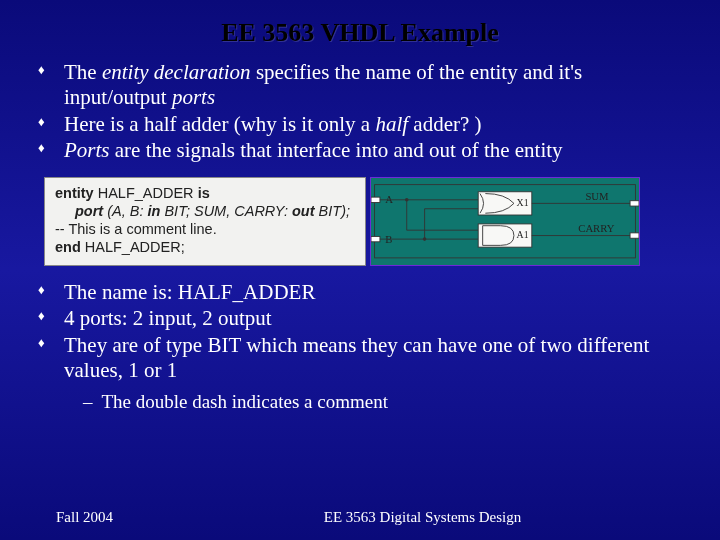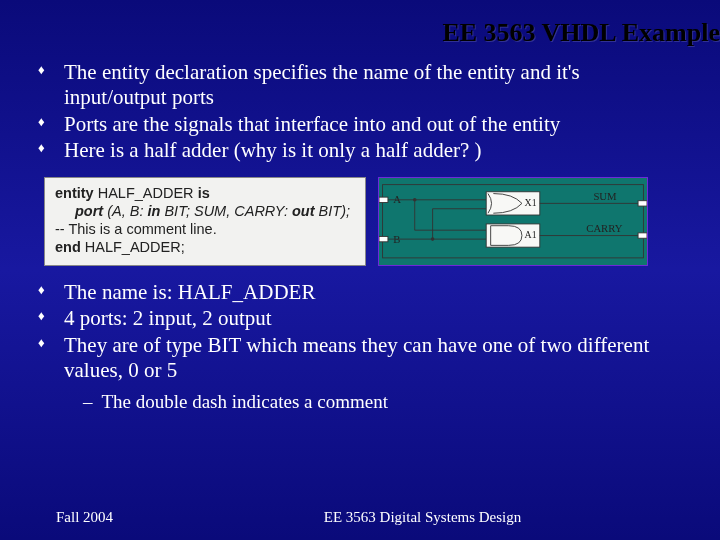--- a/index.html
+++ b/index.html
@@ -6,21 +6,21 @@
   body {
     width: 720px;
     height: 540px;
     background: linear-gradient(180deg, #0a0a7a 0%, #1818a0 50%, #0a0a7a 100%);
     font-family: "Times New Roman", Times, serif;
     color: #fff;
     position: relative;
     overflow: hidden;
   }
   .title {
-    text-align: right;
+    text-align: center;
     color: #000;
     font-weight: bold;
     font-size: 26px;
     padding-top: 18px;
     padding-bottom: 12px;
     text-shadow: 1px 1px 0 rgba(255,255,255,0.15);
   }
   .content {
     padding: 0 44px 0 64px;
   }
@@ -35,25 +35,25 @@
     padding-left: 0;
   }
   ul.bullets > li::before {
     content: "♦";
     position: absolute;
     left: -26px;
     top: 2px;
     font-size: 13px;
     color: #fff;
   }
-  .em { }
+  .em { font-style: italic; }
   .code-diagram {
     margin: 14px 0 14px -20px;
     display: flex;
-    gap: 12px;
+    gap: 4px;
     align-items: stretch;
   }
   .codebox {
     background: #f2f2f0;
     color: #222;
     border: 1px solid #888;
     padding: 6px 10px 8px 10px;
     font-family: Arial, Helvetica, sans-serif;
     font-size: 14.5px;
     line-height: 1.25;
@@ -96,24 +96,24 @@
 
 <div class="title">EE 3563 VHDL Example</div>
 
 <div class="content">
 
   <ul class="bullets">
     <li>
       <span>The </span><span class="em">entity declaration</span><span> specifies the name of the entity and it's input/output </span><span class="em">ports</span>
     </li>
     <li>
-      <span class="em">Ports</span><span> are the signals that interface into and out of the entity</span>
+      <span>Here is a half adder  (why is it only a </span><span class="em">half</span><span> adder? )</span>
     </li>
     <li>
-      <span>Here is a half adder  (why is it only a </span><span class="em">half</span><span> adder? )</span>
+      <span class="em">Ports</span><span> are the signals that interface into and out of the entity</span>
     </li>
   </ul>
 
   <div class="code-diagram">
     <div class="codebox">
       <div><span class="bold">entity</span><span> HALF_ADDER </span><span class="bold">is</span></div>
       <div class="l2"><span class="bold">port</span><span> (A, B: </span><span class="bold">in</span><span> BIT; SUM, CARRY: </span><span class="bold">out</span><span> BIT);</span></div>
       <div><span>-- This is a comment line.</span></div>
       <div><span class="bold">end</span><span> HALF_ADDER;</span></div>
     </div>
@@ -150,21 +150,21 @@
         <rect x="290" y="58" width="10" height="6" fill="#fff" stroke="#333"></rect>
         <text x="240" y="21" font-size="12" fill="#222">SUM</text>
         <text x="232" y="57" font-size="12" fill="#222">CARRY</text>
       </svg>
     </div>
   </div>
 
   <ul class="bullets">
     <li>The name is:  HALF_ADDER</li>
     <li>4 ports: 2 input, 2 output</li>
-    <li>They are of type BIT which means they can have one of two different values, 0 or 5</li>
+    <li>They are of type BIT which means they can have one of two different values, 1 or 1</li>
   </ul>
 
   <div class="sub">
     <span class="dash">–</span>
     <span>The double dash indicates a comment</span>
   </div>
 
 </div>
 
 <div class="footer">

